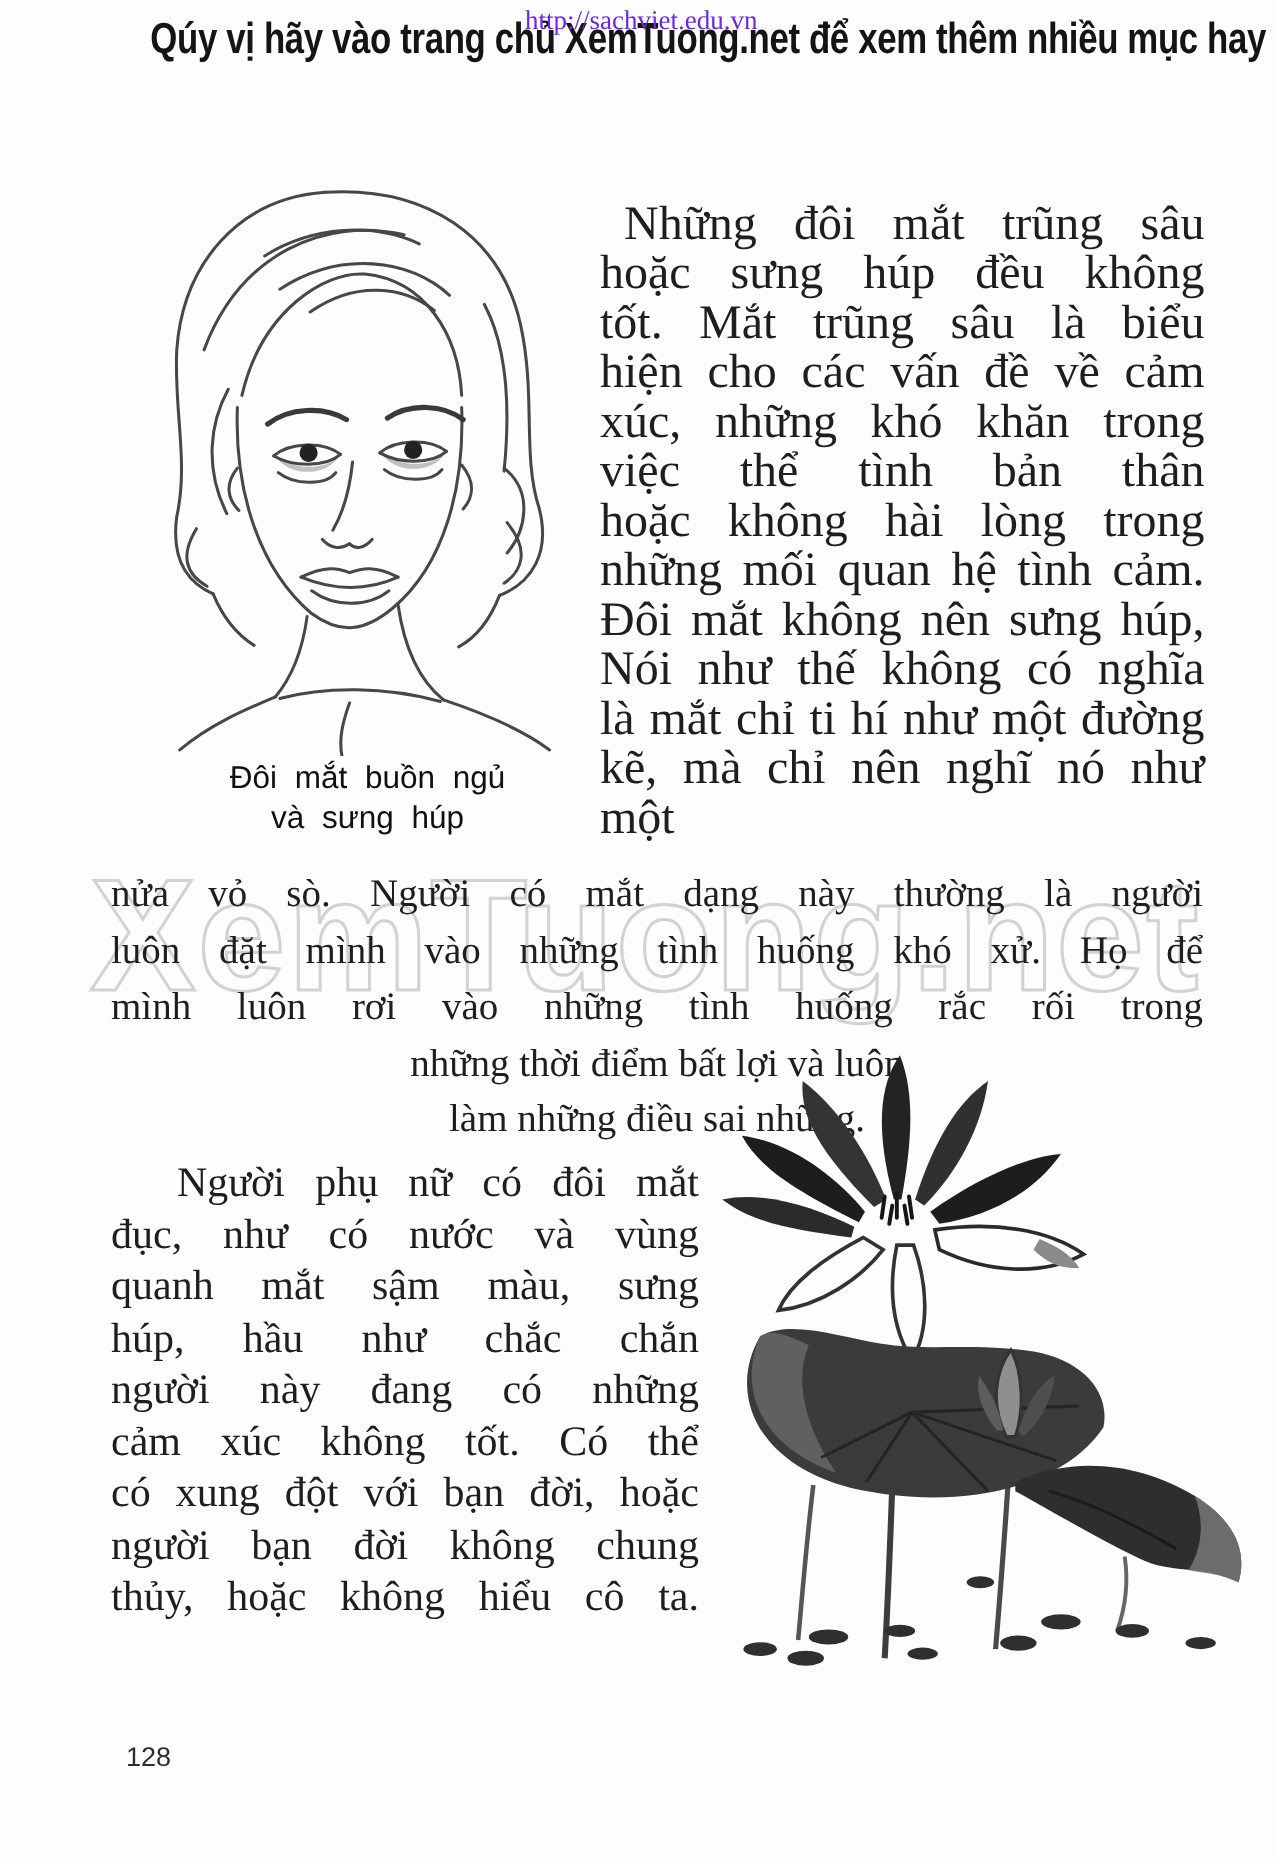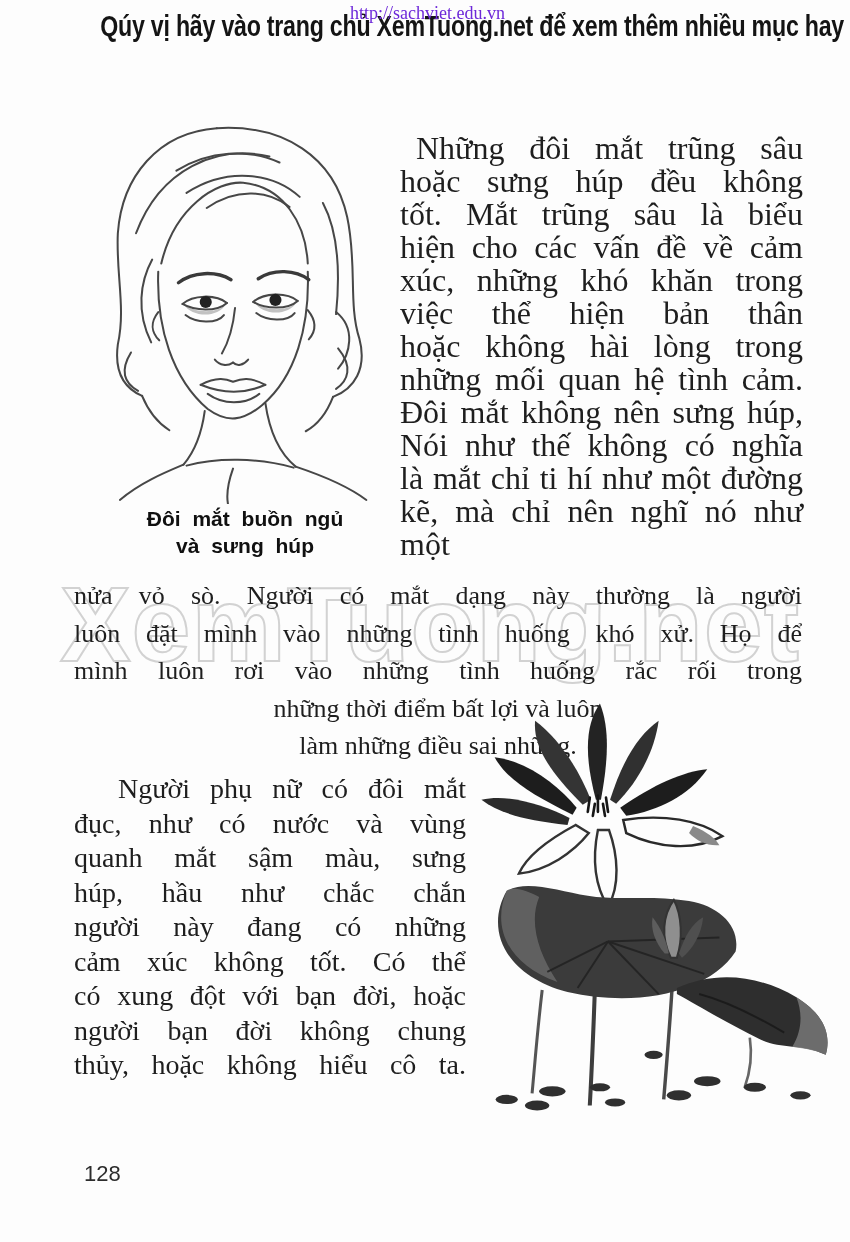--- a/index.html
+++ b/index.html
@@ -43,28 +43,28 @@
   .fw .pl { text-align:center; }
 
   .para2 { position:absolute; left:74px; top:772px; width:392px; font-size:28px; z-index:2; }
   .para2 .jl { height:34.5px; line-height:34.5px; }
   .para2 .jl:first-child { text-indent:44px; }
 
   
   .face-fig { position:absolute; left:64px; top:110px; width:336px; height:394px; z-index:2; }
   .face-cap {
     position:absolute; left:88px; top:505px; width:314px; text-align:center; z-index:2;
-    font-family:"Liberation Sans", sans-serif; font-weight:bold; font-size:21px;
+    font-family:"Liberation Sans", sans-serif; font-weight:normal; font-size:21px;
     line-height:27px; color:#101010; word-spacing:6px;
   }
   .lotus-fig { position:absolute; left:446px; top:696px; width:400px; height:420px; z-index:2; }
 
   .pagenum {
     position:absolute; left:84px; top:1161px; z-index:2;
-    font-family:"Liberation Sans", sans-serif; font-size:22px; color:#2d2d2d;
+    font-family:"Liberation Sans", sans-serif; font-size:18px; color:#2d2d2d;
   }
 
   svg .ln { fill:none; stroke:#474747; stroke-width:2; stroke-linecap:round; }
   svg .ln-thick { fill:none; stroke:#3a3a3a; stroke-width:3.4; stroke-linecap:round; }
 </style>
 </head>
 <body>
 
 <div class="page">
 
@@ -134,21 +134,21 @@
     <div>Đôi mắt buồn ngủ</div>
     <div>và sưng húp</div>
   </div>
 
   <div class="rcol">
       <div class="jl">Những đôi mắt trũng sâu</div>
       <div class="jl">hoặc sưng húp đều không</div>
       <div class="jl">tốt. Mắt trũng sâu là biểu</div>
       <div class="jl">hiện cho các vấn đề về cảm</div>
       <div class="jl">xúc, những khó khăn trong</div>
-      <div class="jl">việc thể hiện bản thân</div>
+      <div class="jl">việc thể tình bản thân</div>
       <div class="jl">hoặc không hài lòng trong</div>
       <div class="jl">những mối quan hệ tình cảm.</div>
       <div class="jl">Đôi mắt không nên sưng húp,</div>
       <div class="jl">Nói như thế không có nghĩa</div>
       <div class="jl">là mắt chỉ ti hí như một đường</div>
       <div class="jl">kẽ, mà chỉ nên nghĩ nó như một</div>
     </div>
 
   <div class="fw">
     <div>

